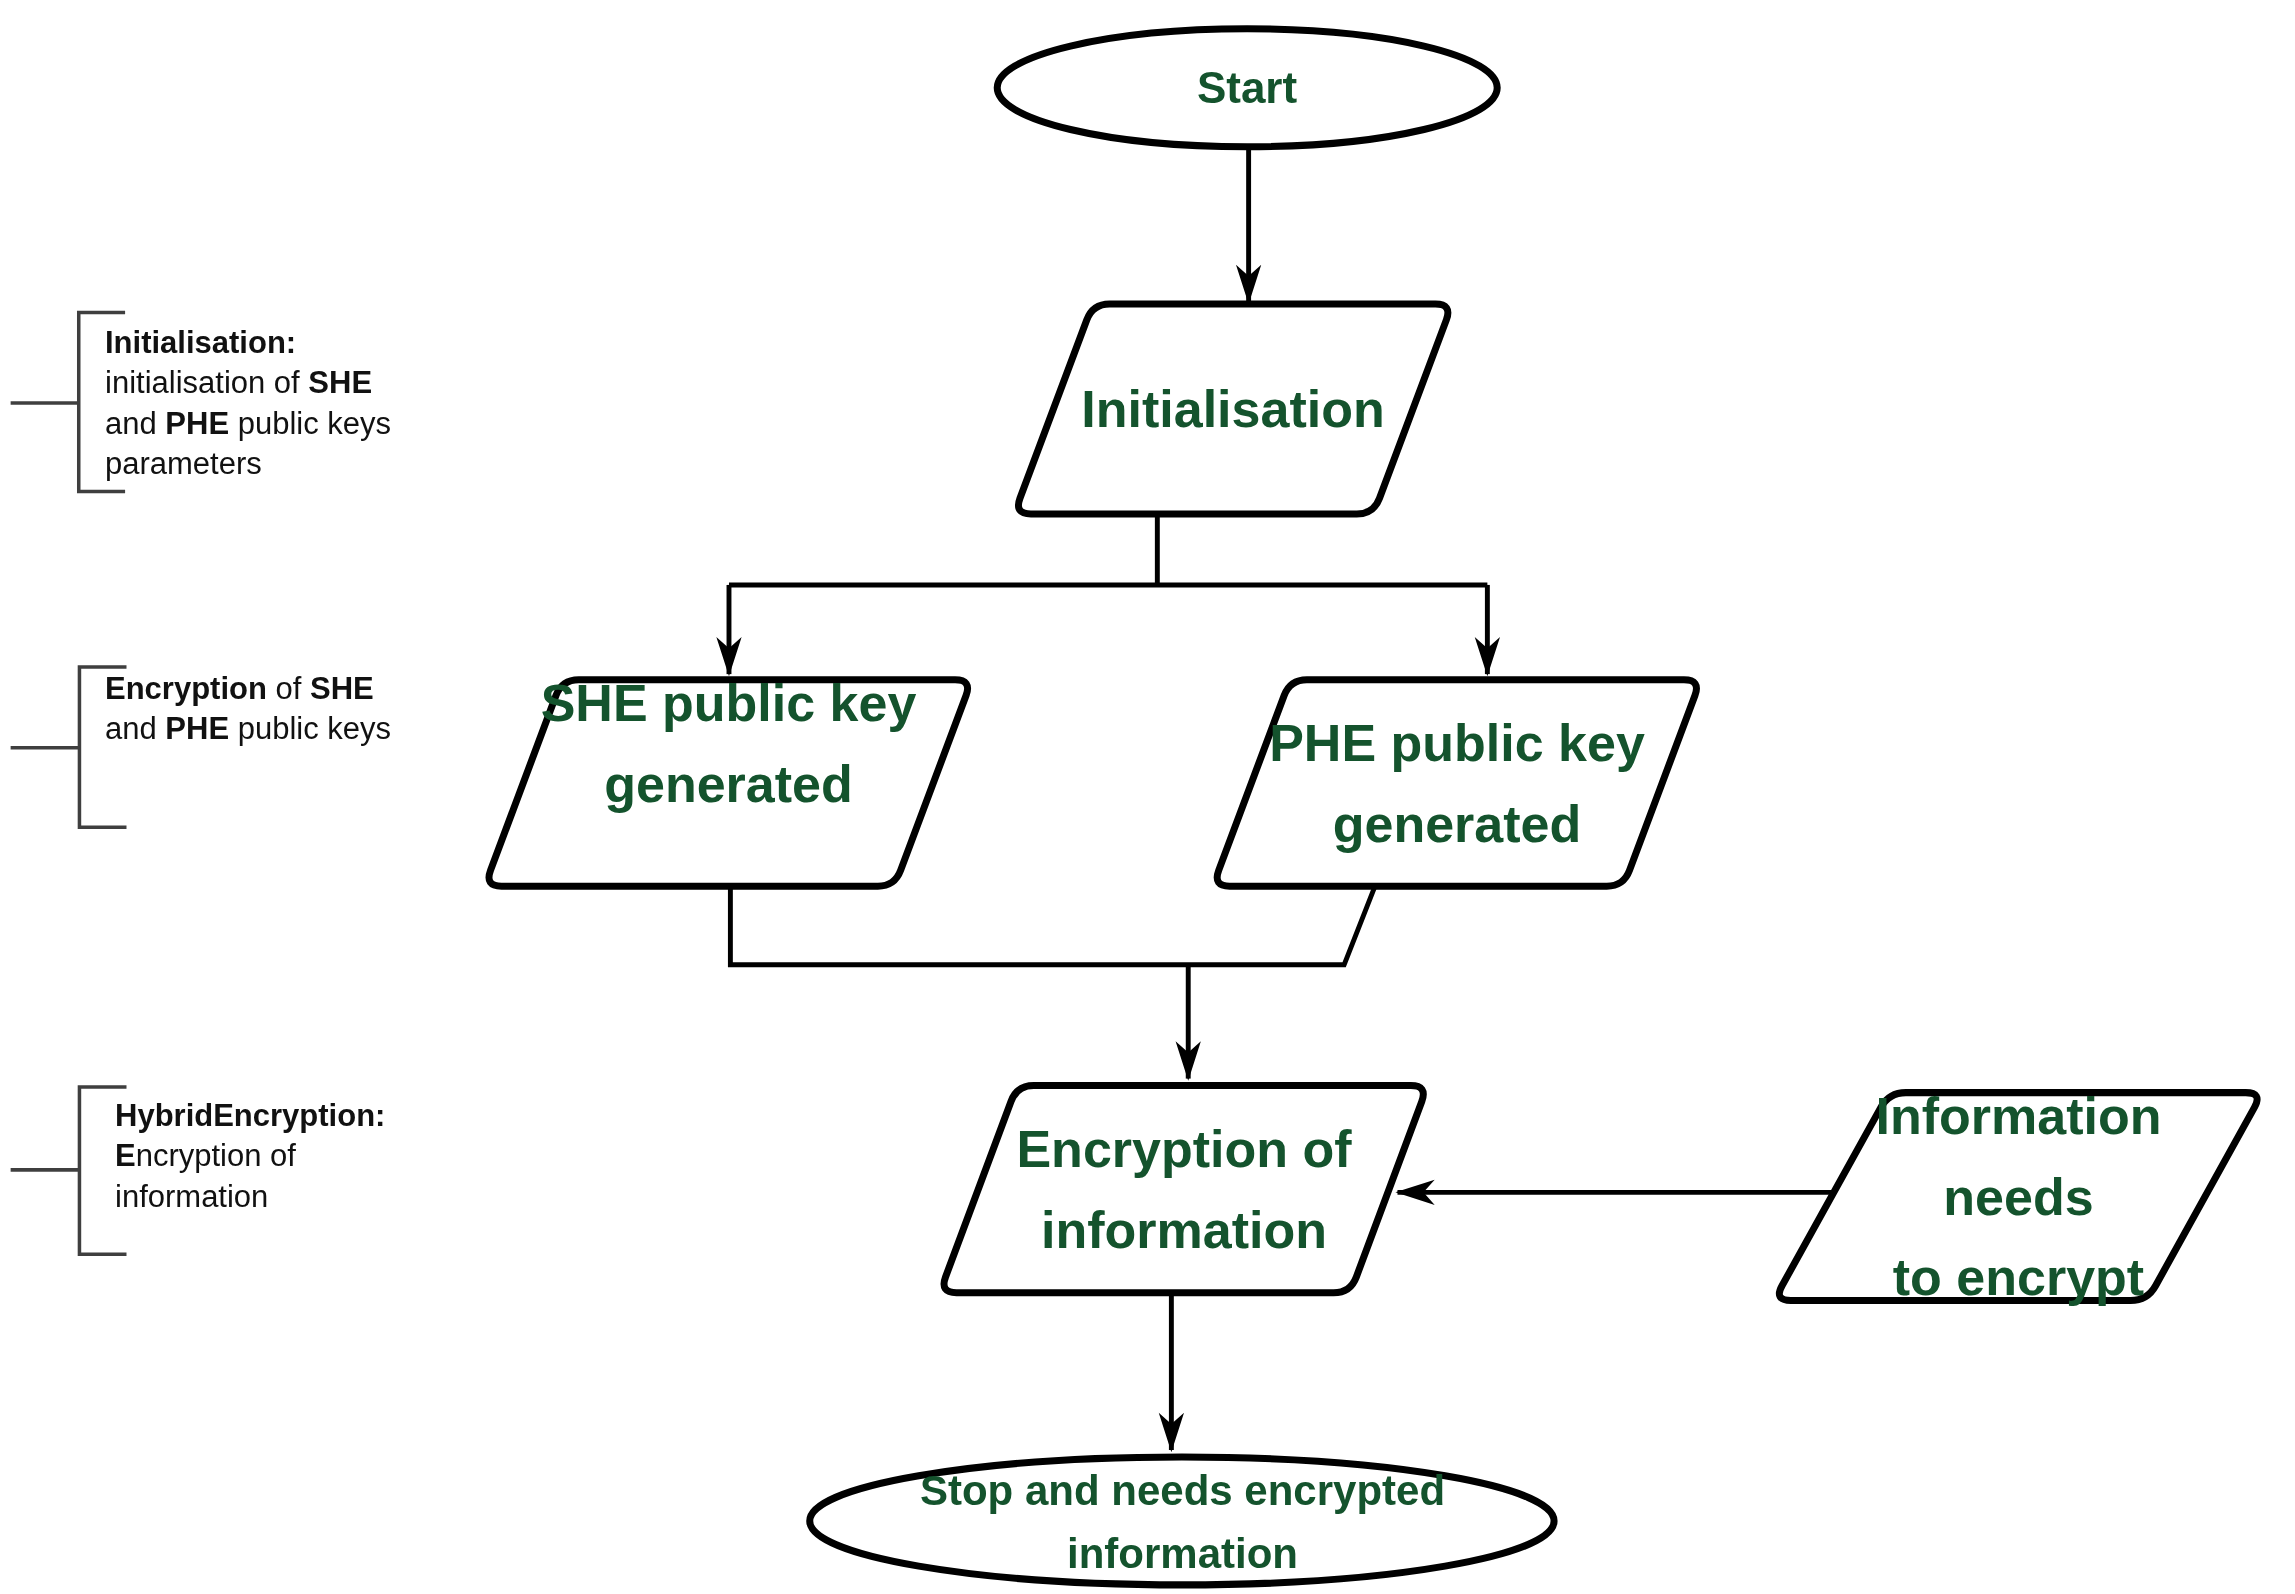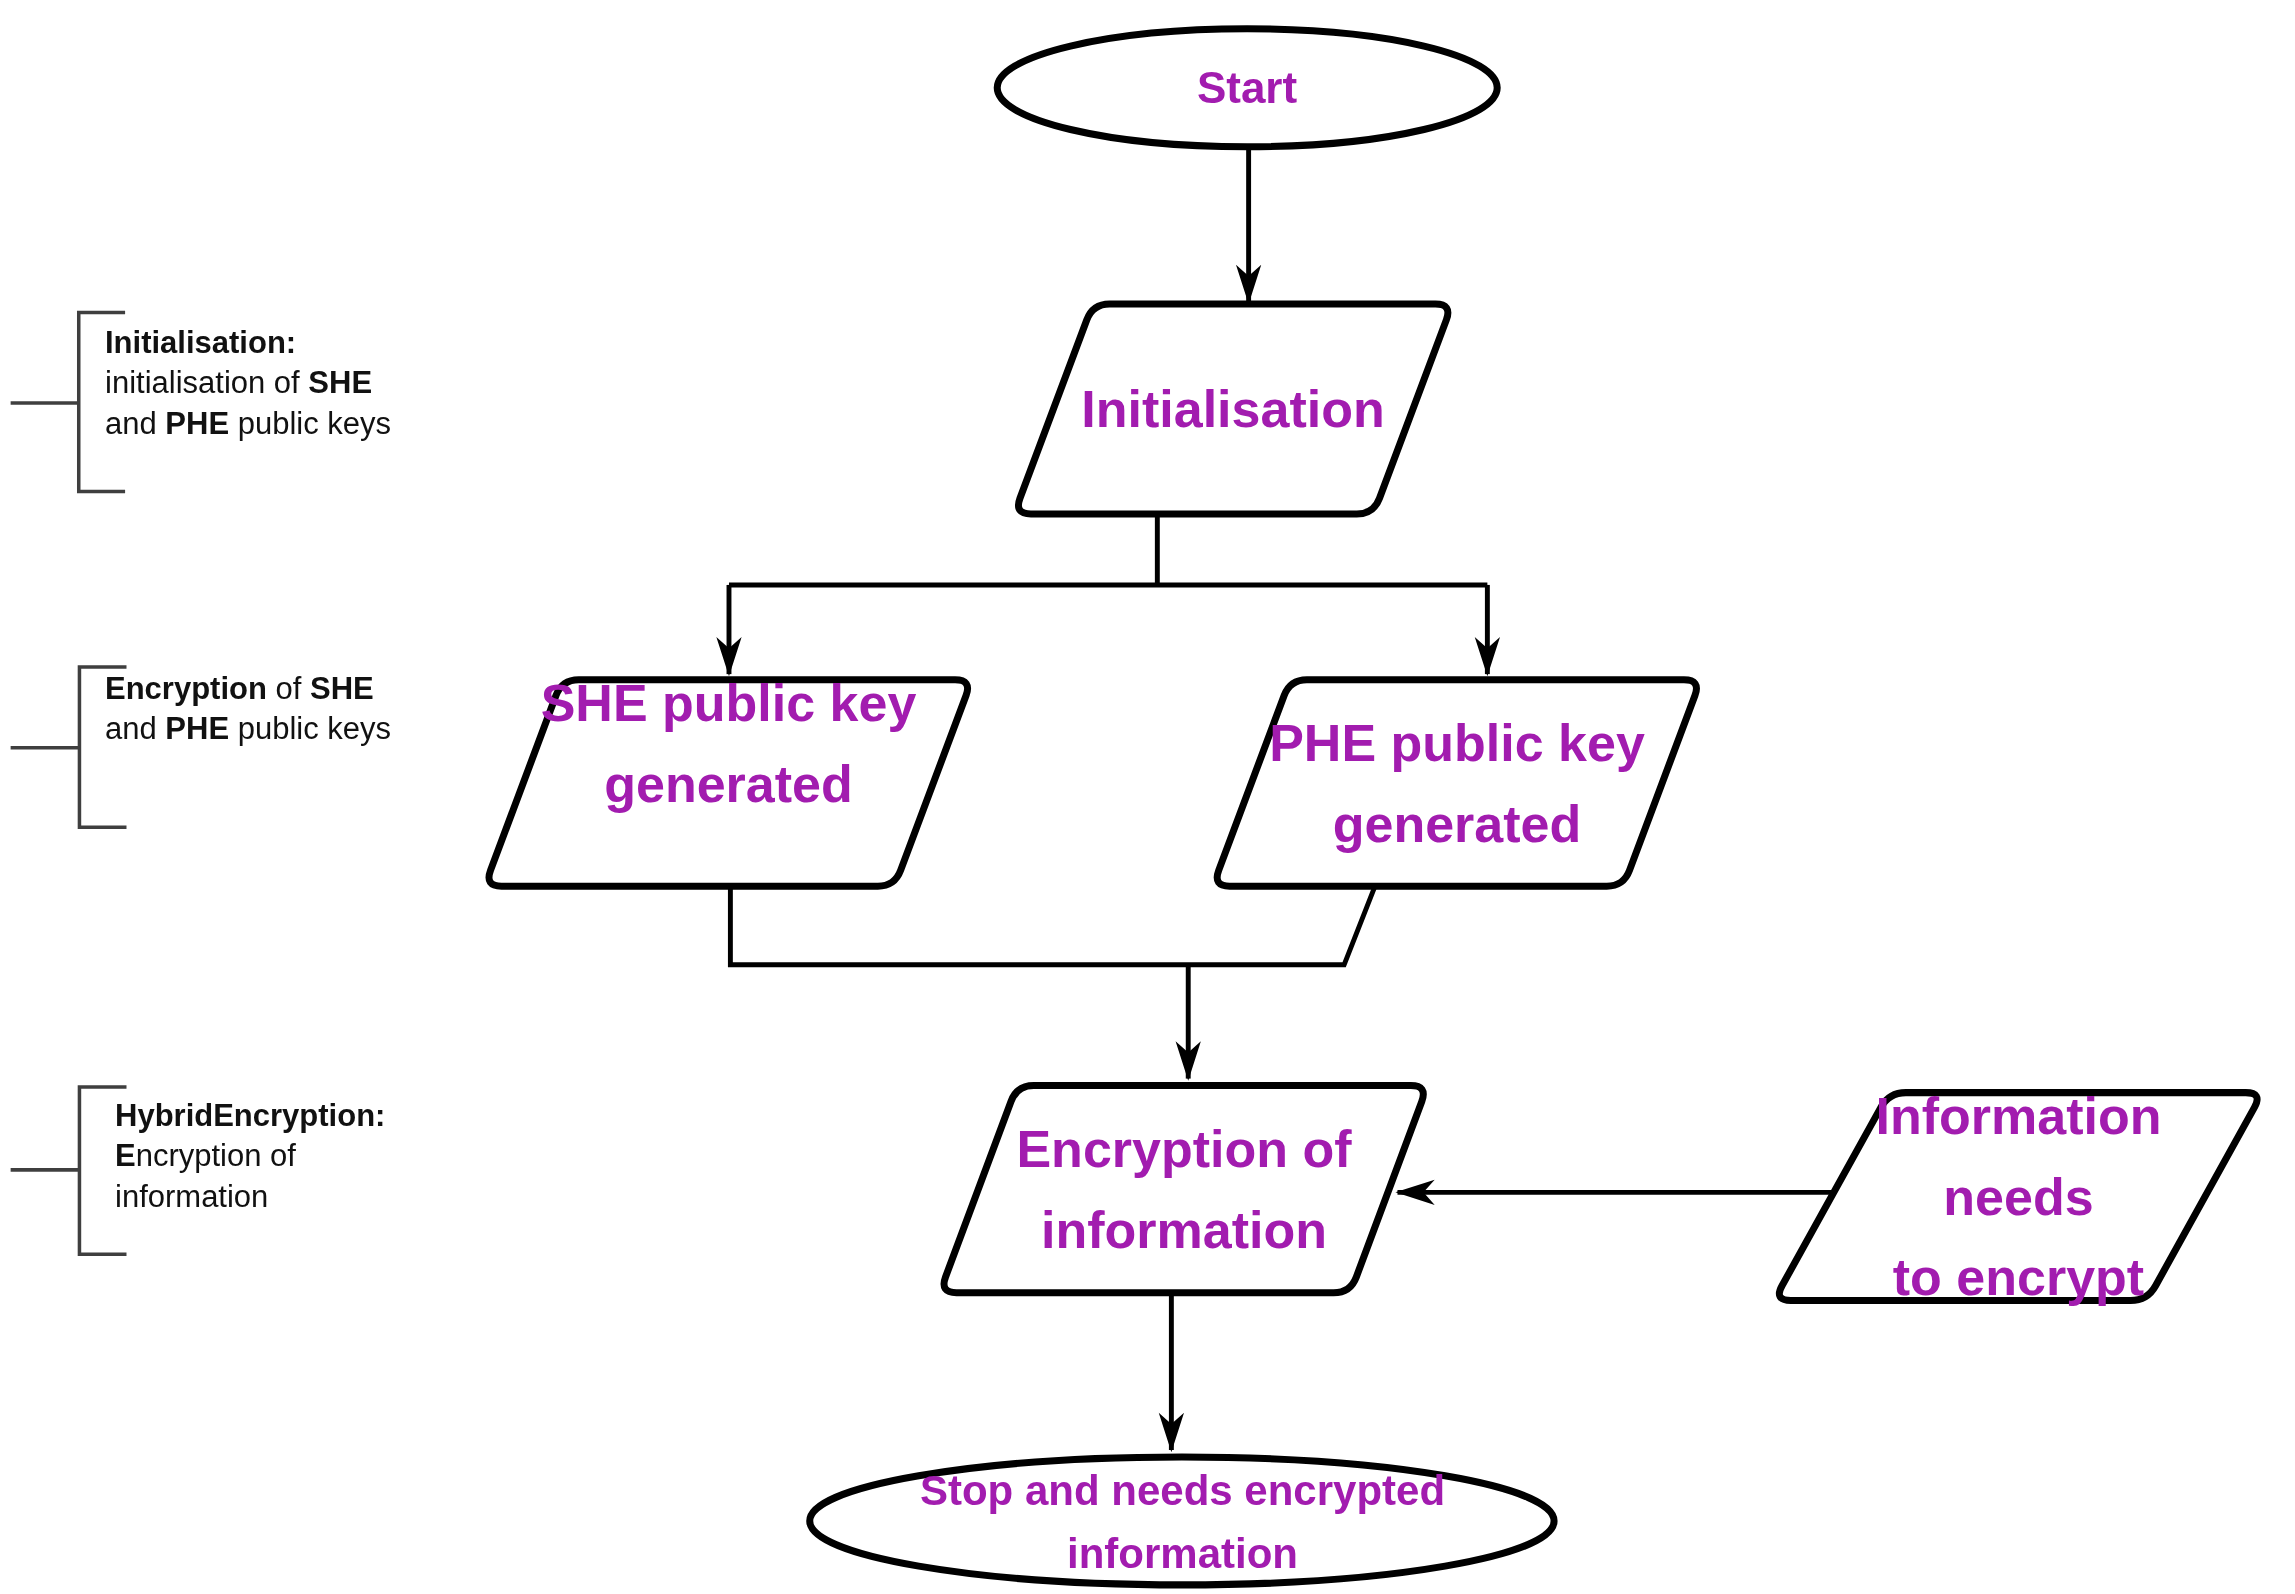--- a/index.html
+++ b/index.html
@@ -3,21 +3,21 @@
 <meta charset="utf-8">
 <style>
   html,body{margin:0;padding:0;background:#ffffff;}
   #stage{
     position:relative;width:2295px;height:1594px;
     font-family:"Liberation Sans",sans-serif;background:#ffffff;overflow:hidden;
   }
   #flow-svg{position:absolute;left:0;top:0;}
   .node-label{
     position:absolute;display:flex;align-items:center;justify-content:center;
-    text-align:center;font-weight:bold;color:#a21caf;white-space:pre-line;
+    text-align:center;font-weight:bold;color:#14532d;white-space:pre-line;
   }
   .f-node{font-size:52px;line-height:1.55;}
   .f-start{font-size:44px;line-height:1.2;}
   .f-stop{font-size:42px;line-height:1.5;}
   .annotation{
     position:absolute;width:435px;font-size:31px;line-height:1.3;color:#111;
     font-weight:400;
   }
   .ann-line{white-space:pre;}
   .ann-line .b{font-weight:bold;}
@@ -82,20 +82,21 @@
 needs
 to encrypt</div>
 
   <div class="node-label f-stop" style="left:810px;top:1458px;width:745px;height:128px;">Stop and needs encrypted
 information</div>
 
   <div class="annotation" style="left:105px;top:323px;">
       <div class="ann-line"><span class="b">Initialisation:</span></div>
       <div class="ann-line"><span>initialisation of </span><span class="b">SHE</span></div>
       <div class="ann-line"><span>and </span><span class="b">PHE</span><span> public keys</span></div>
+      <div class="ann-line"><span>parameters</span></div>
     </div>
 
   <div class="annotation" style="left:105px;top:669px;">
       <div class="ann-line"><span class="b">Encryption</span><span> of </span><span class="b">SHE</span></div>
       <div class="ann-line"><span>and </span><span class="b">PHE</span><span> public keys</span></div>
     </div>
 
   <div class="annotation" style="left:115px;top:1096px;">
       <div class="ann-line"><span class="b">HybridEncryption:</span></div>
       <div class="ann-line"><span class="b">E</span><span>ncryption of</span></div>

